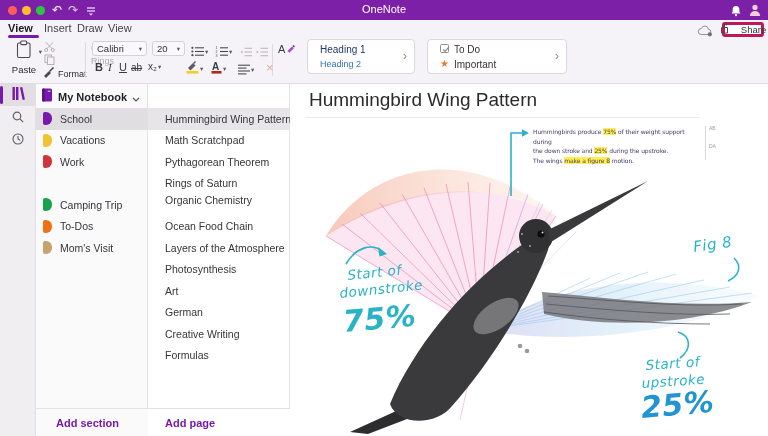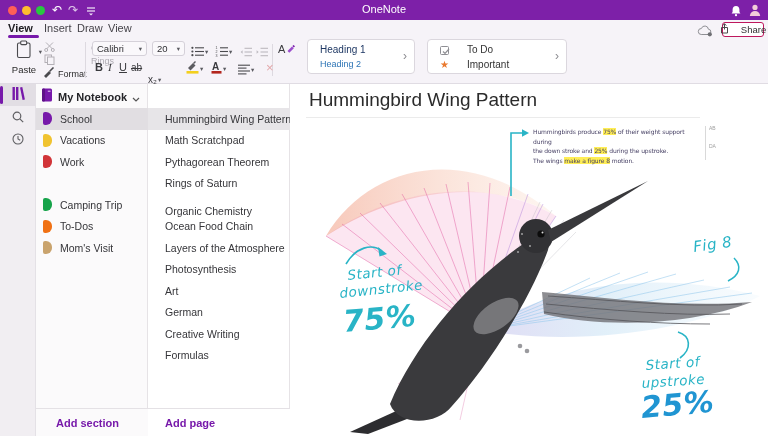--- a/index.html
+++ b/index.html
@@ -13,21 +13,21 @@
   .titlebar { position:absolute; left:0; top:0; width:768px; height:20px; background:#7d20a8; }
   .tl { position:absolute; top:5.5px; width:9px; height:9px; border-radius:50%; }
   .tl.red{ left:8px; background:#ff5f57;} .tl.yel{ left:22px; background:#febc2e;} .tl.grn{ left:36px; background:#28c840;}
   .tb-ic { position:absolute; top:2px; color:#fff; font-size:12px; line-height:16px; }
   .app-title { position:absolute; left:0; right:0; top:3px; text-align:center; color:#fff; font-size:11px; font-weight:500; }
   
   .tabsrow { position:absolute; left:0; top:20px; width:768px; height:18px; background:#f6f3f8; }
   .tab { position:absolute; top:2px; font-size:11px; color:#454349; cursor:default; }
   .tab.active { color:#1c1b1f; font-weight:bold; }
   .tab-underline { position:absolute; left:8px; top:15px; width:31px; height:2.5px; background:#7719aa; border-radius:2px; }
-  .share-btn { position:absolute; left:722px; top:2px; width:42px; height:15px; background:#fff; border:1px solid #be185d; border-radius:3px; display:flex; align-items:center; justify-content:center; gap:12px; font-size:9.5px; color:#333; }
+  .share-btn { position:absolute; left:722px; top:2px; width:42px; height:15px; background:#fff; border:3px solid #be185d; border-radius:3px; display:flex; align-items:center; justify-content:center; gap:12px; font-size:9.5px; color:#333; }
   .cloud-wrap { position:absolute; left:697px; top:3px; }
   
   .ribbon { position:absolute; left:0; top:38px; width:768px; height:46px; background:#f6f3f8; border-bottom:1px solid #e0dce3; }
   .rb-divider { position:absolute; width:1px; background:#ddd9e0; }
   .paste { position:absolute; left:8px; top:2px; width:32px; height:40px; text-align:center; }
   .paste .lbl { font-size:9.5px; color:#2b2b2b; margin-top:1px; }
   .mini-btn { position:absolute; display:flex; align-items:center; gap:3px; font-size:9px; }
   .mini-btn .lbl { }
   .disabled-txt { color:#aeabb2;gap:36px; }
   .dd-box { position:absolute; top:3px; height:15px; border:1px solid #d5d1d9; border-radius:3px; background:#faf8fb; display:flex; align-items:center; padding:0 4px; font-size:9.5px; color:#2f2f33; justify-content:space-between; }
@@ -35,21 +35,21 @@
   .fmt-btn { position:absolute; display:flex; align-items:center; gap:1px; }
   .glyph { font-size:11px; color:#3a3a3e; }
   .b{font-weight:bold;} .i{font-style:italic; font-family:"Liberation Serif",serif;} .u{text-decoration:underline;} .s{text-decoration:line-through; font-size:10px;}
   .sub { font-size:10px; }
   .clearx { font-size:13px; color:#e3a8ab; }
   .style-box { position:absolute; left:307px; top:1px; width:108px; height:35px; background:#fff; border:1px solid #dbd7de; border-radius:4px; }
   .style-box .h1 { position:absolute; left:12px; top:4px; font-size:10px; color:#1f3864; }
   .style-box .h2 { position:absolute; left:12px; top:19px; font-size:9px; color:#2e75b6; }
   .tags-box { position:absolute; left:427px; top:1px; width:140px; height:35px; background:#fff; border:1px solid #dbd7de; border-radius:4px; }
   .box-chev { position:absolute; right:7px; top:50%; transform:translateY(-55%); font-size:12px; color:#8b8b90; }
-  .tag-row { position:absolute; left:12px; display:flex; align-items:flex-end; gap:18px; font-size:10px; color:#333; }
+  .tag-row { position:absolute; left:12px; display:flex; align-items:flex-start; gap:5px; font-size:10px; color:#333; }
   .checkbox { width:9px; height:9px; border:1px solid #8f8f94; border-radius:1.5px; position:relative; }
   .checkbox svg{ position:absolute; left:0.5px; top:1px; }
   .star { color:#e9792e; font-size:10px; line-height:10px; }
   
   .rail { position:absolute; left:0; top:84px; width:36px; height:352px; background:#f1eef2; border-right:1px solid #e4e1e6; }
   .rail-item { position:absolute; left:0; width:36px; height:22px; display:flex; align-items:center; justify-content:center; }
   .rail-item.active { background:#e2dee4; }
   .rail-item.active::before { content:""; position:absolute; left:0; top:2px; bottom:2px; width:2.5px; background:#7719aa; border-radius:2px; }
   
   .sections-panel { position:absolute; left:36px; top:84px; width:112px; height:352px; background:#fbfafb; border-right:1px solid #e6e3e6; }
@@ -236,21 +236,21 @@
             <text x="0" y="11" font-size="11" fill="#3a3a3e" font-family="sans-serif">A</text>
             <path d="M9.5 9 L14 4.5 L15.8 6.3 L11.3 10.8 Z" fill="#9b4dcc"></path>
             <path d="M14.4 4.1 L15.6 2.9 L17 4.3 L15.8 5.5 Z" fill="#7719aa"></path>
           </svg></span>
     </div>
 
     <div class="glyph b" style="position:absolute; left:95px; top:23px;">B</div>
     <div class="glyph i" style="position:absolute; left:108px; top:23px;">I</div>
     <div class="glyph u" style="position:absolute; left:119px; top:23px;">U</div>
     <div class="glyph s" style="position:absolute; left:131px; top:24px;">ab</div>
-    <div class="fmt-btn" style="left:148px; top:36px;">
+    <div class="fmt-btn" style="left:148px; top:23px;">
       <span class="glyph sub">x₂</span>
       <span class="chev">▾</span>
     </div>
     <div class="fmt-btn" style="left:186px; top:22px;">
       <span><svg width="13" height="14" viewBox="0 0 13 14">
             <path d="M2 8 L7 3 L9.5 5.5 L4.5 10.5 Z" fill="#5c5c60"></path>
             <line x1="7.5" y1="3.5" x2="9.5" y2="1.5" stroke="#5c5c60" stroke-width="1.4"></line>
             <rect x="0.5" y="11" width="12" height="2.6" fill="#f3d01e"></rect>
           </svg></span>
       <span class="chev">▾</span>
@@ -368,21 +368,21 @@
       </div>
     <div class="page-row" style="top:45.5px;">
         <span class="row-lbl">Math Scratchpad</span>
       </div>
     <div class="page-row" style="top:67px;">
         <span class="row-lbl">Pythagorean Theorem</span>
       </div>
     <div class="page-row" style="top:88.5px;">
         <span class="row-lbl">Rings of Saturn</span>
       </div>
-    <div class="page-row" style="top:116px;text-align:center;">
+    <div class="page-row" style="top:105px;text-align:center;">
         <span class="row-lbl">Organic Chemistry</span>
       </div>
     <div class="page-row" style="top:131.5px;">
         <span class="row-lbl">Ocean Food Chain</span>
       </div>
     <div class="page-row" style="top:153px;">
         <span class="row-lbl">Layers of the Atmosphere</span>
       </div>
     <div class="page-row" style="top:174.5px;">
         <span class="row-lbl">Photosynthesis</span>

